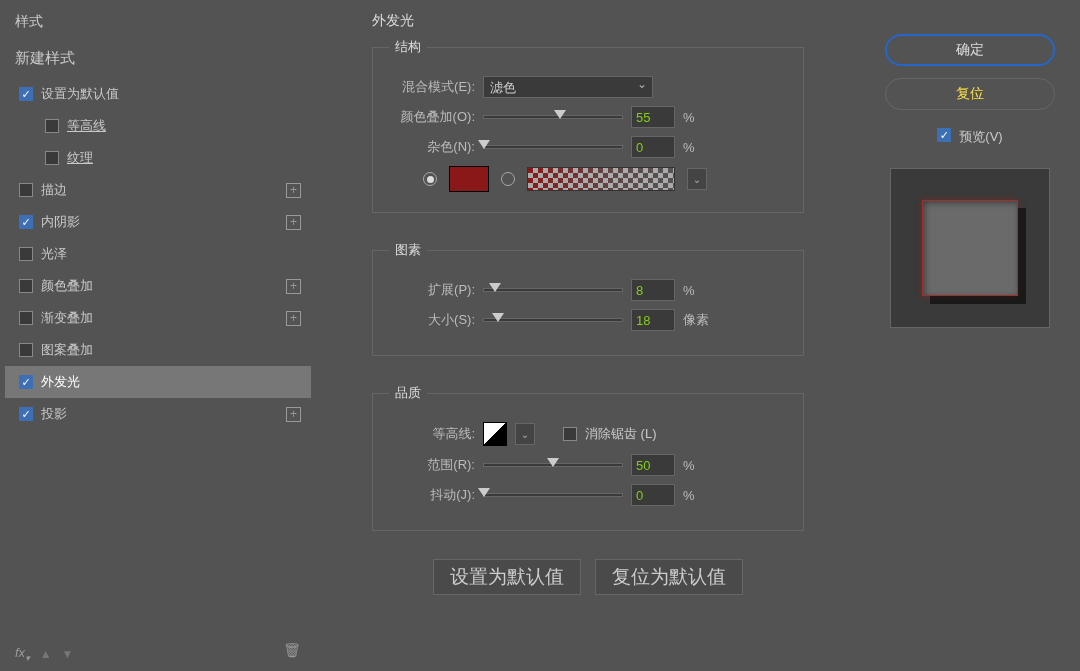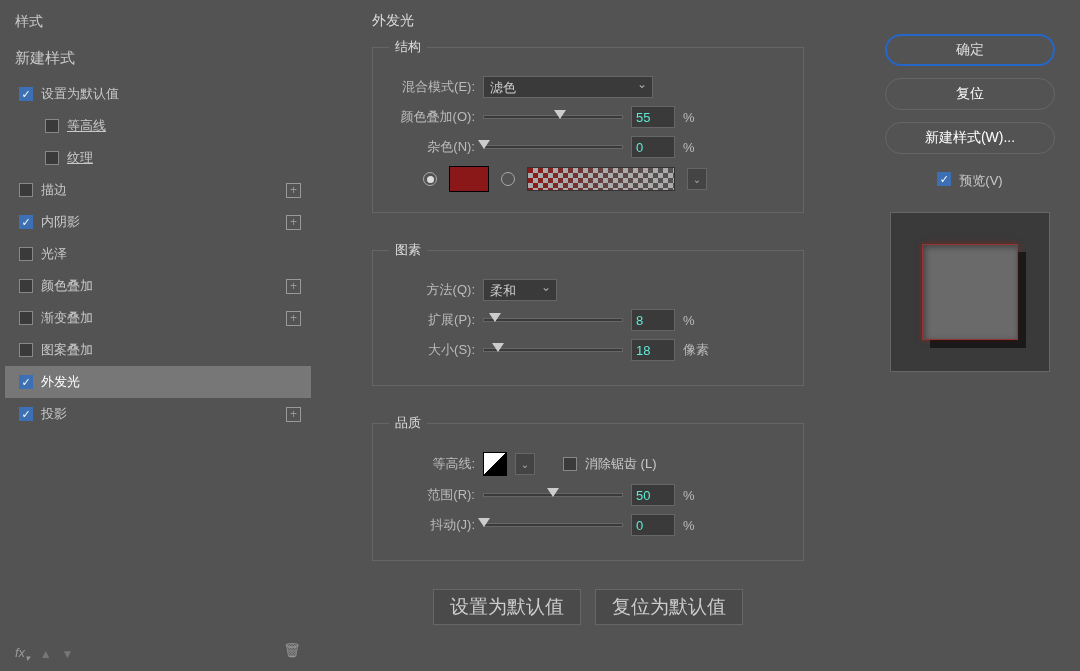--- a/index.html
+++ b/index.html
@@ -30,42 +30,42 @@
 .panel-title { font-size: 14px; margin-bottom: 8px; color: #ddd; }
 fieldset.grp { border: 1px solid #666; padding: 12px 16px 16px 16px; margin-bottom: 28px; position: relative; }
 fieldset.grp > legend { padding: 0 6px; font-size: 13px; color: #ddd; }
 .row { display: flex; align-items: center; margin: 8px 0; gap: 8px; }
 .row > label { width: 86px; text-align: right; color: #bbb; display: inline-flex; justify-content: flex-end; align-items: center; }
 select.dropdown { background: #3a3a3a; color: #ccc; border: 1px solid #666; padding: 2px 20px 2px 6px; font-size: 13px; height: 22px; appearance: none; position: relative; }
 .dropdown-wrap { position: relative; display: inline-block; }
 .dropdown-wrap::after { content: "⌄"; position: absolute; right: 6px; top: 1px; pointer-events: none; color: #aaa; font-size: 12px; }
 .slider-track { width: 140px; height: 4px; background: #3a3a3a; border: 1px solid #666; position: relative; }
 .slider-handle { position: absolute; top: -6px; width: 0; height: 0; border-left: 6px solid transparent; border-right: 6px solid transparent; border-top: 9px solid #ccc; transform: translateX(-6px); }
-.num-input { width: 44px; height: 22px; background: #3a3a3a; border: 1px solid #666; color: #5eead4; text-align: left; padding: 2px 4px; font-size: 13px; }
+.num-input { width: 44px; height: 22px; background: #3a3a3a; border: 1px solid #666; color: #84cc16; text-align: left; padding: 2px 4px; font-size: 13px; }
 .unit { width: 30px; color: #bbb; }
 .color-row { display: flex; align-items: center; gap: 12px; margin: 8px 0 4px 34px; }
 .radio { width: 14px; height: 14px; border: 1.5px solid #aaa; border-radius: 50%; display: inline-flex; align-items: center; justify-content: center; }
 .radio.checked::after { content: ""; width: 7px; height: 7px; background: #ddd; border-radius: 50%; }
 .color-swatch { width: 40px; height: 26px; background: #8b1818; border: 1px solid #000; }
 .gradient-bar { width: 148px; height: 24px; background:
   linear-gradient(45deg, #aaa 25%, transparent 25%, transparent 75%, #aaa 75%),
   linear-gradient(45deg, #aaa 25%, transparent 25%, transparent 75%, #aaa 75%),
   linear-gradient(to right, #8b1818 0%, rgba(139,24,24,0.2) 60%, rgba(139,24,24,0) 100%);
   background-size: 10px 10px, 10px 10px, 100% 100%;
   background-position: 0 0, 5px 5px, 0 0;
   border: 1px solid #333;
 }
 .plus-box2 { width: 20px; height: 22px; background:#444; border:1px solid #666; display:flex; align-items:center; justify-content:center; font-size:10px; color:#aaa; }
 .contour-swatch { width: 24px; height: 24px; border:1px solid #000; background: linear-gradient(to bottom right, #fff 0%, #fff 49%, #000 50%, #000 100%); }
 .btn-row { display: flex; gap: 14px; justify-content: center; margin-top: 8px; }
 .flat-btn { background: #4a4a4a; border: 1px solid #666; color: #ccc; padding: 4px 16px; font-size: 19px; }
 
 
 .right { width: 220px; padding: 22px 18px; display: flex; flex-direction: column; align-items: center; gap: 12px; margin-top: 12px; }
-.big-btn { width: 170px; height: 32px; border: 1px solid #666; border-radius: 16px; background: transparent; color: #ffffff; font-size: 14px; display: flex; align-items: center; justify-content: center; }
+.big-btn { width: 170px; height: 32px; border: 1px solid #666; border-radius: 16px; background: transparent; color: #fde047; font-size: 14px; display: flex; align-items: center; justify-content: center; }
 .big-btn.primary { border: 2px solid #2566c9; color: #ddd; }
 .preview-row { display: flex; gap: 8px; margin-top: 6px; }
 .preview-box { width: 160px; height: 160px; background: #3a3a3a; border: 1px solid #666; display: flex; align-items: center; justify-content: center; margin-top: 10px; position: relative; }
 .preview-inner { width: 96px; height: 96px; background: #6a6a6a; border: 1.5px solid #963434; box-shadow: 8px 8px 0 rgba(0,0,0,0.55), 0 0 6px rgba(160,30,30,0.6), inset 2px 2px 6px rgba(0,0,0,0.4); }
 </style>
 </head>
 <body>
 
 <div class="main">
 
@@ -189,28 +189,20 @@
         <div class="color-swatch"></div>
         <span class="radio"></span>
         <div class="gradient-bar"></div>
         <div class="plus-box2">⌄</div>
       </div>
     </fieldset>
 
     <fieldset class="grp">
       <legend>图素</legend>
       <div class="row">
-        <label>方法(Q):</label>
-        <div class="dropdown-wrap">
-          <select class="dropdown" style="width:74px">
-            <option>柔和</option>
-          </select>
-        </div>
-      </div>
-      <div class="row">
         <label>扩展(P):</label>
         <div class="slider-track">
             <div class="slider-handle" style="left:8%"></div>
           </div>
         <input class="num-input" value="8" style="">
         <span class="unit">%</span>
       </div>
       <div class="row">
         <label>大小(S):</label>
         <div class="slider-track">
@@ -251,21 +243,20 @@
 
     <div class="btn-row">
       <button class="flat-btn">设置为默认值</button>
       <button class="flat-btn">复位为默认值</button>
     </div>
   </div>
 
   <div class="right">
     <button class="big-btn primary">确定</button>
     <button class="big-btn">复位</button>
-    <button class="big-btn">新建样式(W)...</button>
     <div class="preview-row">
       <span class="checkbox checked"></span>
       <span>预览(V)</span>
     </div>
     <div class="preview-box">
       <div class="preview-inner"></div>
     </div>
   </div>
 </div>
 

